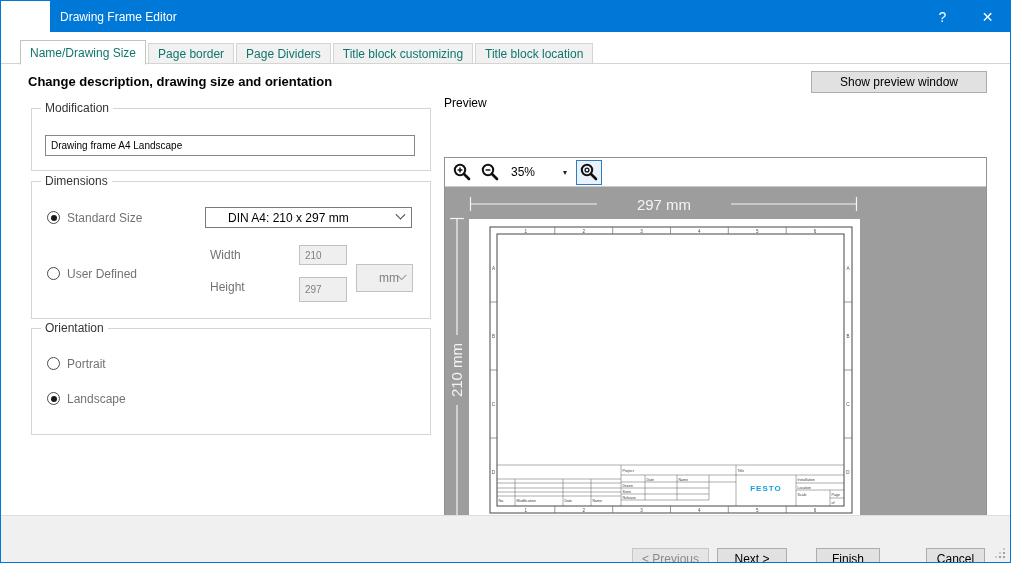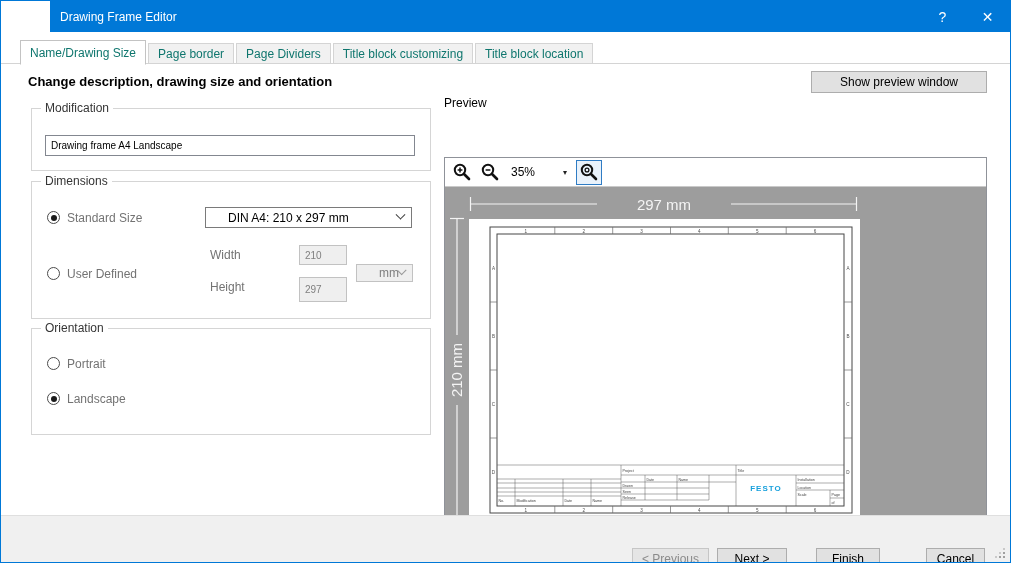--- a/index.html
+++ b/index.html
@@ -50,21 +50,21 @@
   .combo .chev { margin-left:auto; margin-right:7px; width:7px; height:7px;
                  border-right:1.4px solid #3b3b3b; border-bottom:1.4px solid #3b3b3b;
                  transform:rotate(45deg) translate(-2px,-2px); }
   .combo.dis { background:#efefef; border-color:#c2c2c2; color:#7f7f7f; }
   .combo.dis .chev { border-color:#9a9a9a; }
   .txt.dis { background:#efefef; border-color:#c2c2c2; color:#7f7f7f; }
 
   #sel-standard { left:173px; top:25px; width:207px; height:21px; }
   #width-field  { position:absolute; left:267px; top:63px; width:48px; height:20px; }
   #height-field { position:absolute; left:267px; top:95px; width:48px; height:25px; }
-  #unit-combo   { left:324px; top:82px; width:57px; height:18px; }
+  #unit-combo   { left:324px; top:82px; width:57px; height:28px; }
 
   
   #preview-label { position:absolute; left:443px; top:95px; font-size:12px; color:#000; }
   #preview-widget { position:absolute; left:443px; top:112px; width:543px; height:393px;
                     border:1px solid #8f9299; background:#fff;margin-top:44px; }
   #preview-toolbar { height:29px; background:#fff; display:flex; align-items:center; gap:7px;
                      padding-left:6px; border-bottom:1px solid #c9c9c9; }
   .tool-icon { width:21px; height:21px; display:flex; align-items:center; justify-content:center; }
   #zoom-combo { position:relative; width:62px; height:20px; display:flex; align-items:center;
                 font-size:12px; color:#000; padding-left:4px; }

